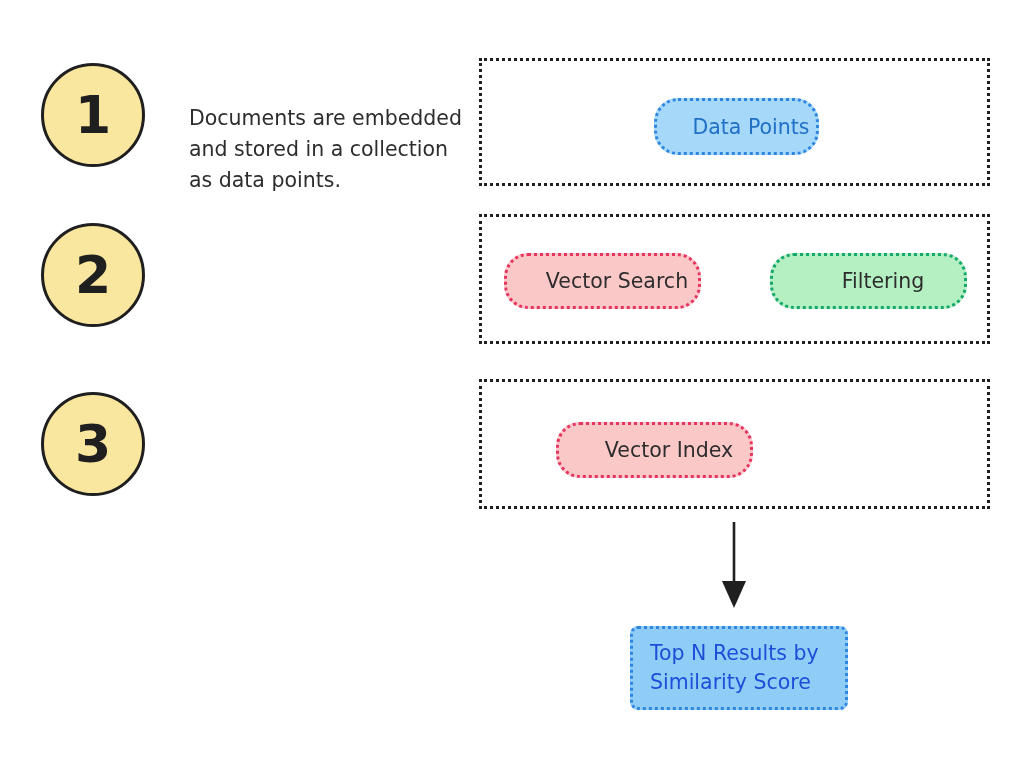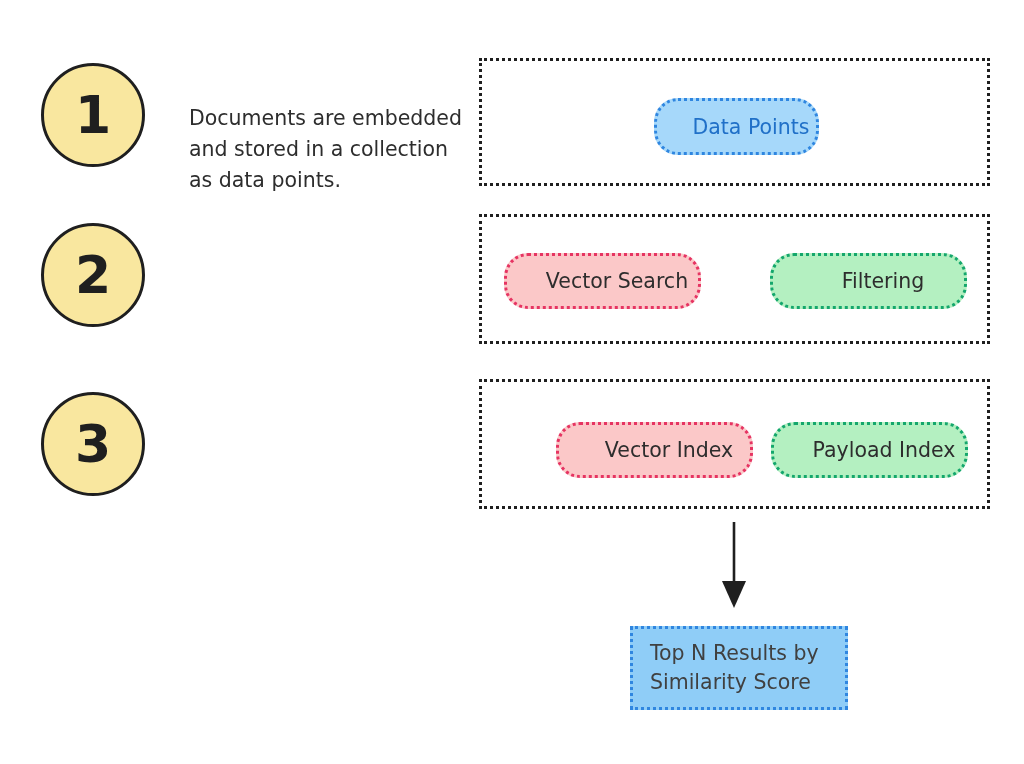--- a/index.html
+++ b/index.html
@@ -98,22 +98,22 @@
     color: #2d2d2d;
     justify-content: center;
   }
 
   
   .result-box {
     position: absolute;
     box-sizing: border-box;
     background: #8FCDF7;
     border: 3px dotted #2F86E0;
-    border-radius: 0;
-    color: #404040;
+    border-radius: 8px;
+    color: #1d4ed8;
     font-size: 20.5px;
     line-height: 29px;
     font-family: "DejaVu Sans", "Liberation Sans", sans-serif;
     display: flex;
     flex-direction: column;
     justify-content: center;
     padding-left: 17px;
     white-space: pre-line;
   }
 
@@ -155,23 +155,20 @@
     </div>
     <div class="chip green" style="left:288px; top:36px; width:197px; height:56px;">
       <span>Filtering</span>
     </div>
   </div>
 
   <div class="container-box" style="top:379px; height:130px;">
     <div class="chip pink" style="left:26px; top:40px; width:197px; height:56px;margin-left:48px;">
       <span>Vector Index</span>
     </div>
-    <div class="chip green" style="left:289px; top:40px; width:197px; height:56px;">
-      <span>Payload Index</span>
-    </div>
   </div>
 
   <svg class="arrow-svg" style="left:713px; top:518px;" width="42" height="92" viewBox="0 0 42 92">
     <line x1="21" y1="4" x2="21" y2="68" stroke="#1f1f1f" stroke-width="2.6"></line>
     <polygon points="21,90 9,63 33,63" fill="#1f1f1f"></polygon>
   </svg>
 
   <div class="result-box" style="left:630px; top:626px; width:218px; height:84px;">
     <span>Top N Results by
 Similarity Score</span>

